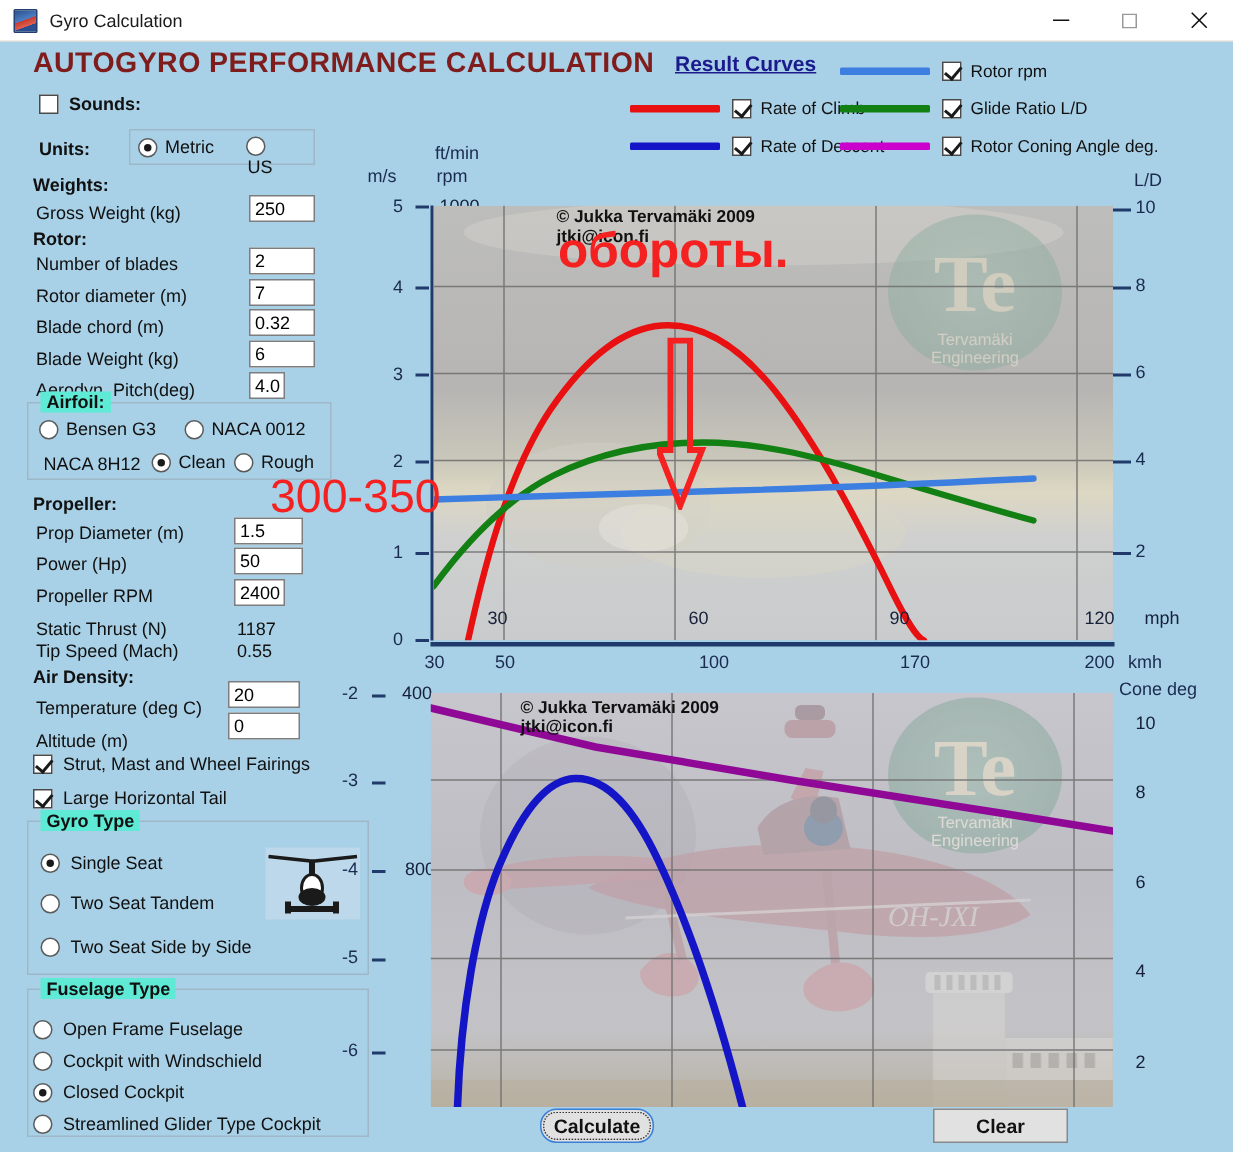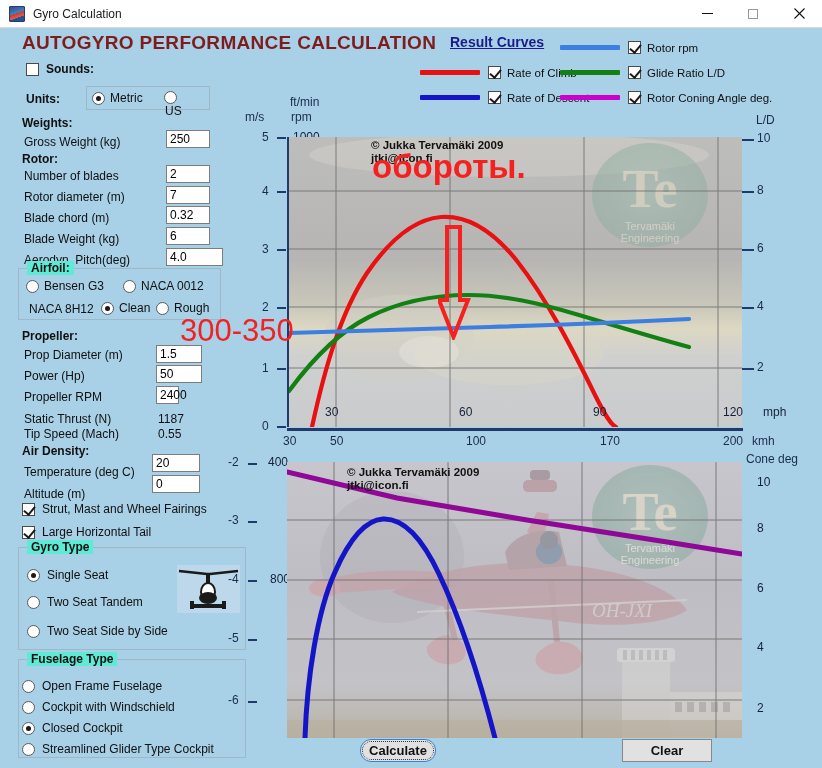--- a/index.html
+++ b/index.html
@@ -136,21 +136,21 @@
 <div style="position:absolute;left:22px;top:152px;" class="lbl bold">Rotor:</div>
 <div style="position:absolute;left:24px;top:169px;" class="lbl">Number of blades</div>
 <div class="tf" style="position:absolute;left:166px;top:165px;width:44px;">2</div>
 <div style="position:absolute;left:24px;top:190px;" class="lbl">Rotor diameter (m)</div>
 <div class="tf" style="position:absolute;left:166px;top:186px;width:44px;">7</div>
 <div style="position:absolute;left:24px;top:211px;" class="lbl">Blade chord  (m)</div>
 <div class="tf" style="position:absolute;left:166px;top:206px;width:44px;">0.32</div>
 <div style="position:absolute;left:24px;top:232px;" class="lbl">Blade Weight (kg)</div>
 <div class="tf" style="position:absolute;left:166px;top:227px;width:44px;">6</div>
 <div style="position:absolute;left:24px;top:253px;" class="lbl">Aerodyn. Pitch(deg)</div>
-<div class="tf" style="position:absolute;left:166px;top:248px;width:57px;">4.0</div>
+<div class="tf" style="position:absolute;left:166px;top:248px;width:24px;">4.0</div>
 
 <div class="grp" style="left:18px;top:268px;width:203px;height:52px;">
   <span class="cap">Airfoil:</span>
 </div>
 <div style="position:absolute;left:26px;top:279px;display:flex;align-items:center;">
   <span class="radio"></span>
   <span class="lbl" style="margin-left:5px;">Bensen G3</span>
 </div>
 <div style="position:absolute;left:123px;top:279px;display:flex;align-items:center;">
   <span class="radio"></span>
@@ -165,21 +165,21 @@
   <span class="radio"></span>
   <span class="lbl" style="margin-left:5px;">Rough</span>
 </div>
 
 <div style="position:absolute;left:22px;top:329px;" class="lbl bold">Propeller:</div>
 <div style="position:absolute;left:24px;top:348px;" class="lbl">Prop Diameter (m)</div>
 <div class="tf" style="position:absolute;left:156px;top:345px;width:46px;">1.5</div>
 <div style="position:absolute;left:24px;top:369px;" class="lbl">Power (Hp)</div>
 <div class="tf" style="position:absolute;left:156px;top:365px;width:46px;">50</div>
 <div style="position:absolute;left:24px;top:390px;" class="lbl">Propeller RPM</div>
-<div class="tf" style="position:absolute;left:156px;top:386px;width:23px;">2400</div>
+<div class="tf" style="position:absolute;left:156px;top:386px;width:34px;">2400</div>
 
 <div style="position:absolute;left:24px;top:412px;" class="lbl">Static Thrust (N)</div>
 <div style="position:absolute;left:158px;top:412px;" class="lbl">1187</div>
 <div style="position:absolute;left:24px;top:427px;" class="lbl">Tip Speed (Mach)</div>
 <div style="position:absolute;left:158px;top:427px;" class="lbl">0.55</div>
 
 <div style="position:absolute;left:22px;top:444px;" class="lbl bold">Air Density:</div>
 <div style="position:absolute;left:24px;top:465px;" class="lbl">Temperature (deg C)</div>
 <div class="tf" style="position:absolute;left:152px;top:454px;width:48px;">20</div>
 <div style="position:absolute;left:24px;top:487px;" class="lbl">Altitude  (m)</div>

